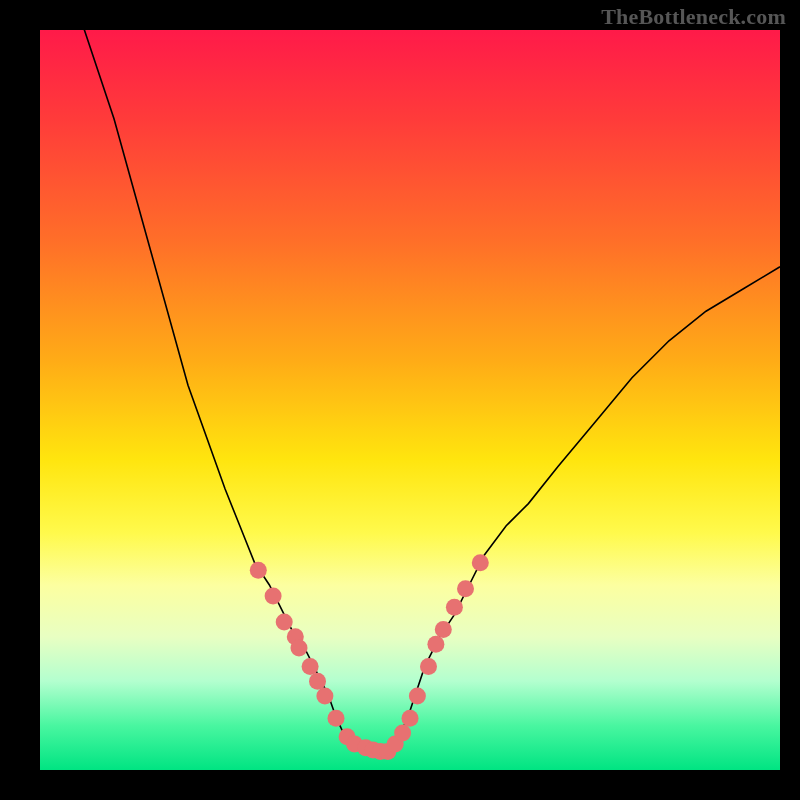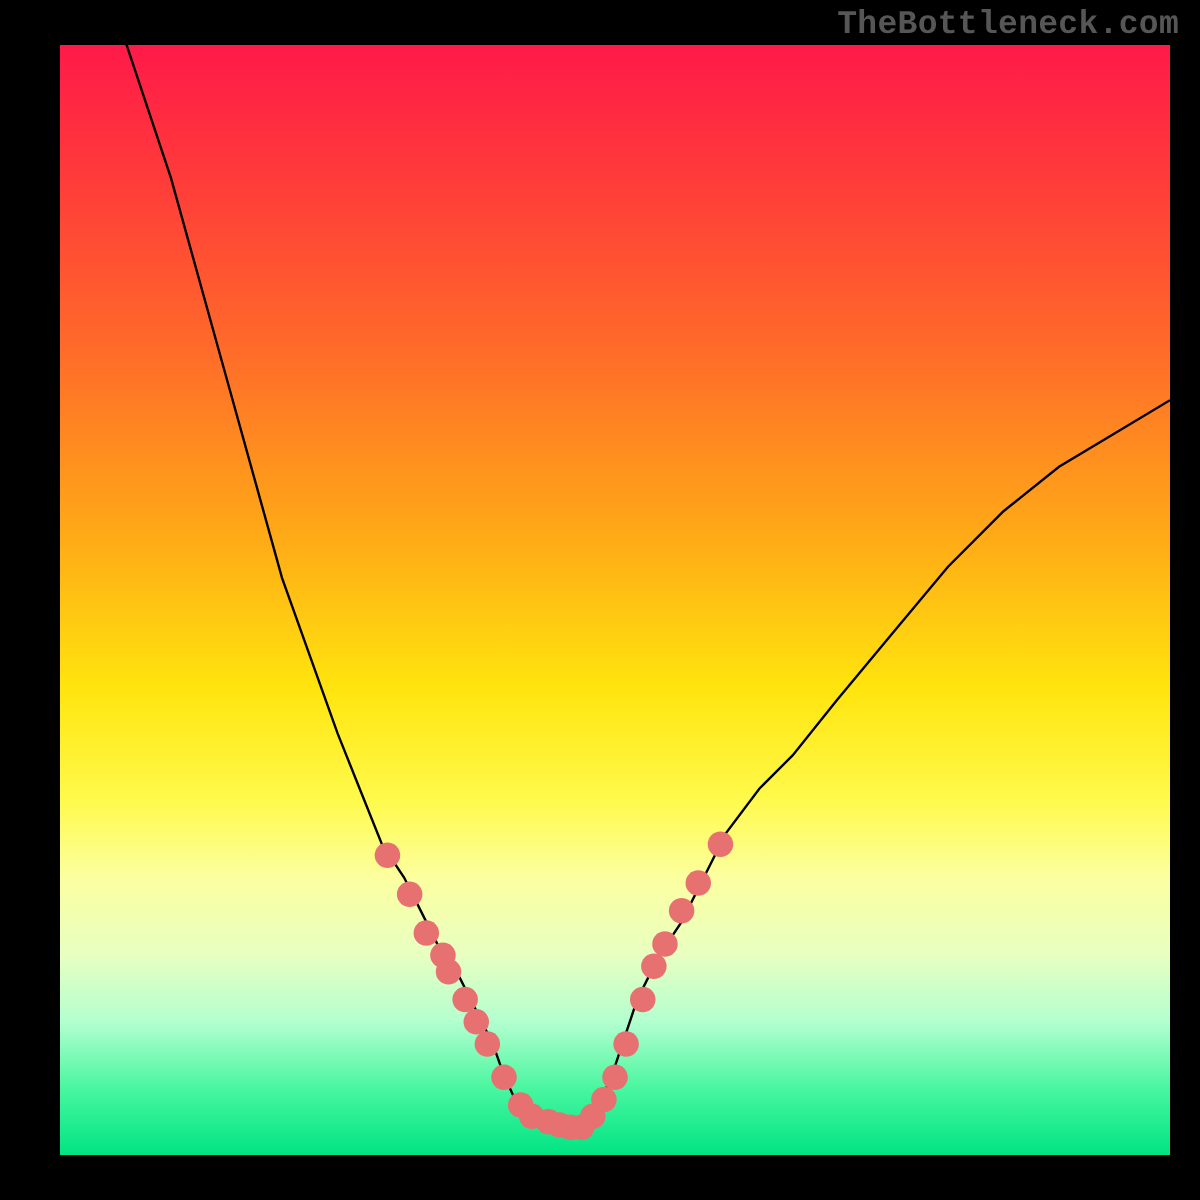--- a/index.html
+++ b/index.html
@@ -13,21 +13,21 @@
   .frame {
     position: relative;
     width: 800px;
     height: 800px;
     background: #000;
   }
   .watermark {
     position: absolute;
     top: 4px;
     right: 14px;
-    font-family: Liberation Mono, monospace;
+    font-family: Liberation Serif, serif;
     font-size: 22px;
     font-weight: 600;
     color: #565656;
     letter-spacing: 0.2px;
     z-index: 10;
   }
   .plot {
     position: absolute;
     left: 40px;
     top: 30px;

